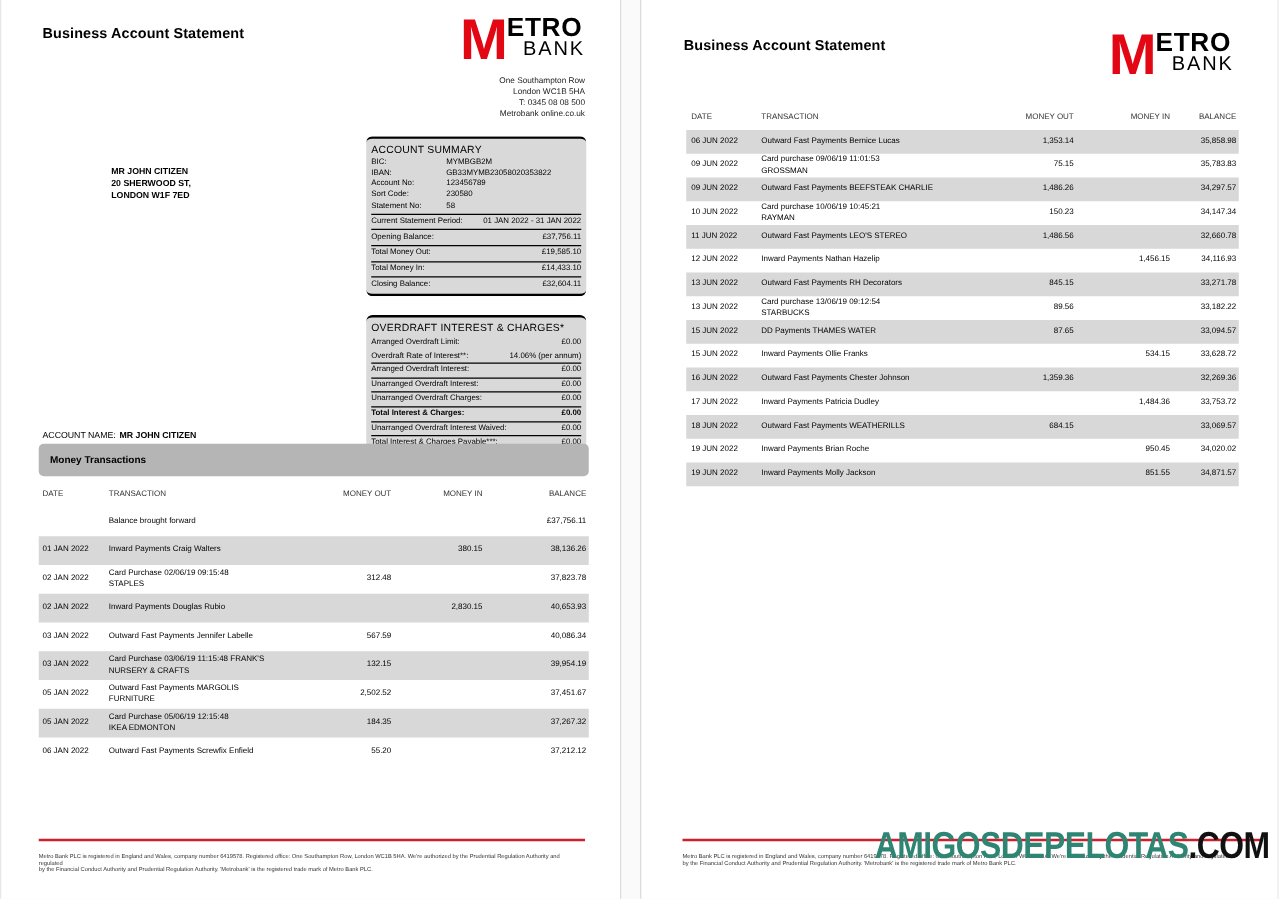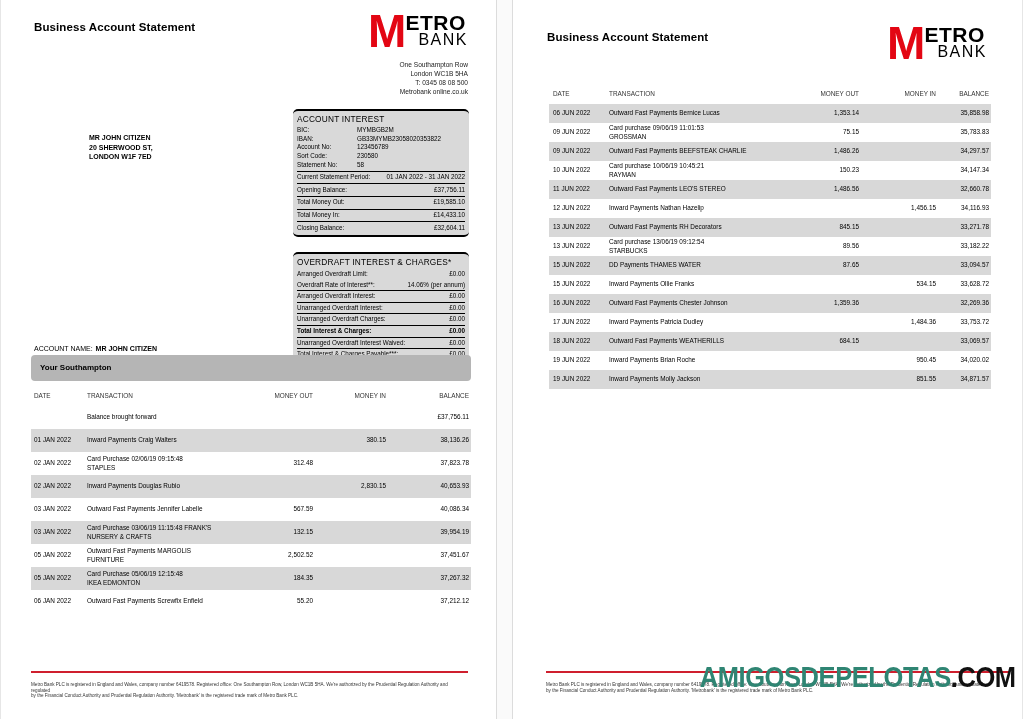--- a/index.html
+++ b/index.html
@@ -109,21 +109,21 @@
     </div>
 
   <div class="customer-address">
 
   <div class="addr-line">MR JOHN CITIZEN</div>
       <div class="addr-line">20 SHERWOOD ST,</div>
       <div class="addr-line">LONDON W1F 7ED</div>
     </div>
 
   <div class="gbox sum-box">
-    <div class="box-title">ACCOUNT INTEREST</div>
+    <div class="box-title">ACCOUNT SUMMARY</div>
     <div class="sum-fields">
 
         <div class="kv">
           <span class="k">BIC:</span>
           <span class="v">MYMBGB2M</span>
         </div>
 
         <div class="kv">
           <span class="k">IBAN:</span>
           <span class="v">GB33MYMB23058020353822</span>
@@ -215,21 +215,21 @@
           <span class="k">Total Interest &amp; Charges Payable***:</span>
           <span class="v">£0.00</span>
         </div>
       </div>
   </div>
 
   <div class="account-name">
     <span>ACCOUNT NAME:</span><span class="val">MR JOHN CITIZEN</span>
   </div>
 
-  <div class="tx-bar">Your Southampton</div>
+  <div class="tx-bar">Money Transactions</div>
 
   <div class="tx-table">
     <div class="tx-head">
       <span class="c-date">DATE</span>
       <span class="c-tx">TRANSACTION</span>
       <span class="c-out">MONEY OUT</span>
       <span class="c-in">MONEY IN</span>
       <span class="c-bal">BALANCE</span>
     </div>
     <div class="tx-body">

